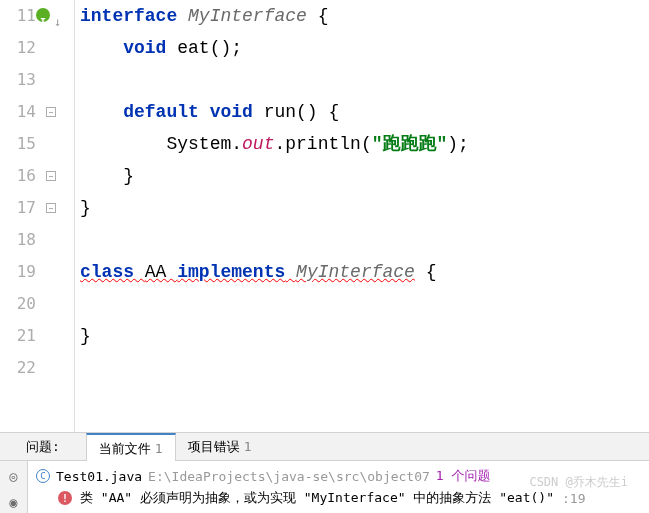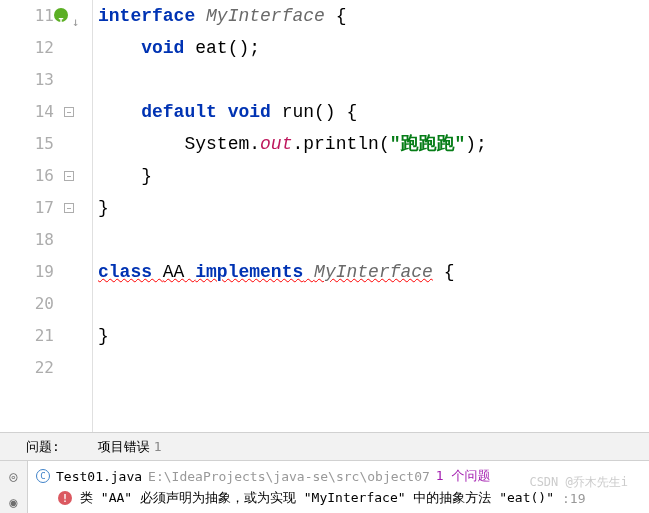--- a/index.html
+++ b/index.html
@@ -1,17 +1,17 @@
 <!DOCTYPE html>
 <html><head>
 <meta charset="utf-8">
 <style>
 * { margin: 0; padding: 0; box-sizing: border-box; }
 body { font-family: "Microsoft YaHei", Consolas, monospace; font-size: 14px; background: #fff; width: 649px; height: 513px; overflow: hidden; display: flex; flex-direction: column; }
-.editor { flex: 1; display: flex; overflow: hidden; padding-left: 18px; }
+.editor { flex: 1; display: flex; overflow: hidden; }
 .gutter { width: 50px; background: #fff; border-right: 0; color: #adadad; text-align: right; padding-right: 14px; font-family: Consolas, monospace; font-size: 16px; position: relative; }
 .gutter-line { height: 32px; line-height: 32px; position: relative; }
 .impl-icon { position: absolute; left: 36px; top: 8px; width: 14px; height: 14px; background: #5baf24; border-radius: 50%; }
 .impl-icon::after { content: "I"; color: #fff; font-size: 10px; font-weight: bold; position: absolute; left: 4px; top: -1px; }
 .down-arrow { position: absolute; left: 54px; top: 6px; color: #999; font-size: 12px; }
 .fold { width: 10px; height: 10px; border: 1px solid #adadad; position: absolute; right: -20px; top: 11px; background: #fff; }
 .fold::before { content: ""; position: absolute; left: 2px; top: 4px; width: 4px; height: 1px; background: #adadad; }
 .fold-line { position: absolute; left: 74px; top: 0; bottom: 0; width: 1px; background: #e0e0e0; }
 .code { flex: 1; font-family: Consolas, "Courier New", monospace; font-size: 18px; padding-left: 30px; position: relative; }
 .code-line { height: 32px; line-height: 32px; white-space: pre; }
@@ -72,20 +72,21 @@
     <div class="code-line"><span class="kw err-squiggle">class </span><span class="cls err-squiggle">AA</span><span class="err-squiggle"> </span><span class="kw err-squiggle">implements</span><span class="err-squiggle"> </span><span class="iface err-squiggle">MyInterface</span><span class="punc"> {</span></div>
     <div class="code-line"></div>
     <div class="code-line"><span class="punc">}</span></div>
     <div class="code-line"></div>
   </div>
 </div>
 
 <div class="bottom">
   <div class="tabs">
     <span class="tab-label">问题:</span>
+    <div class="tab active"><span>当前文件</span><span class="count">1</span></div>
     <div class="tab"><span>项目错误</span><span class="count">1</span></div>
   </div>
   <div class="problems">
     <div class="tool-col">
       <div class="tool-btn">◎</div>
       <div class="tool-btn">◉</div>
     </div>
     <div class="prob-body">
       <div class="prob-file">
         <span class="java-icon">C</span>

